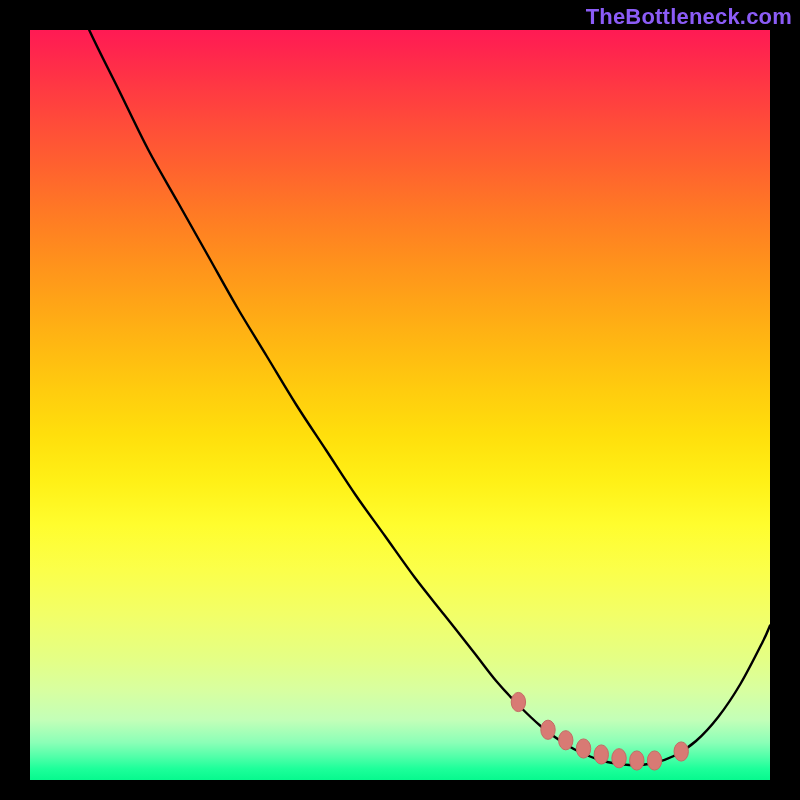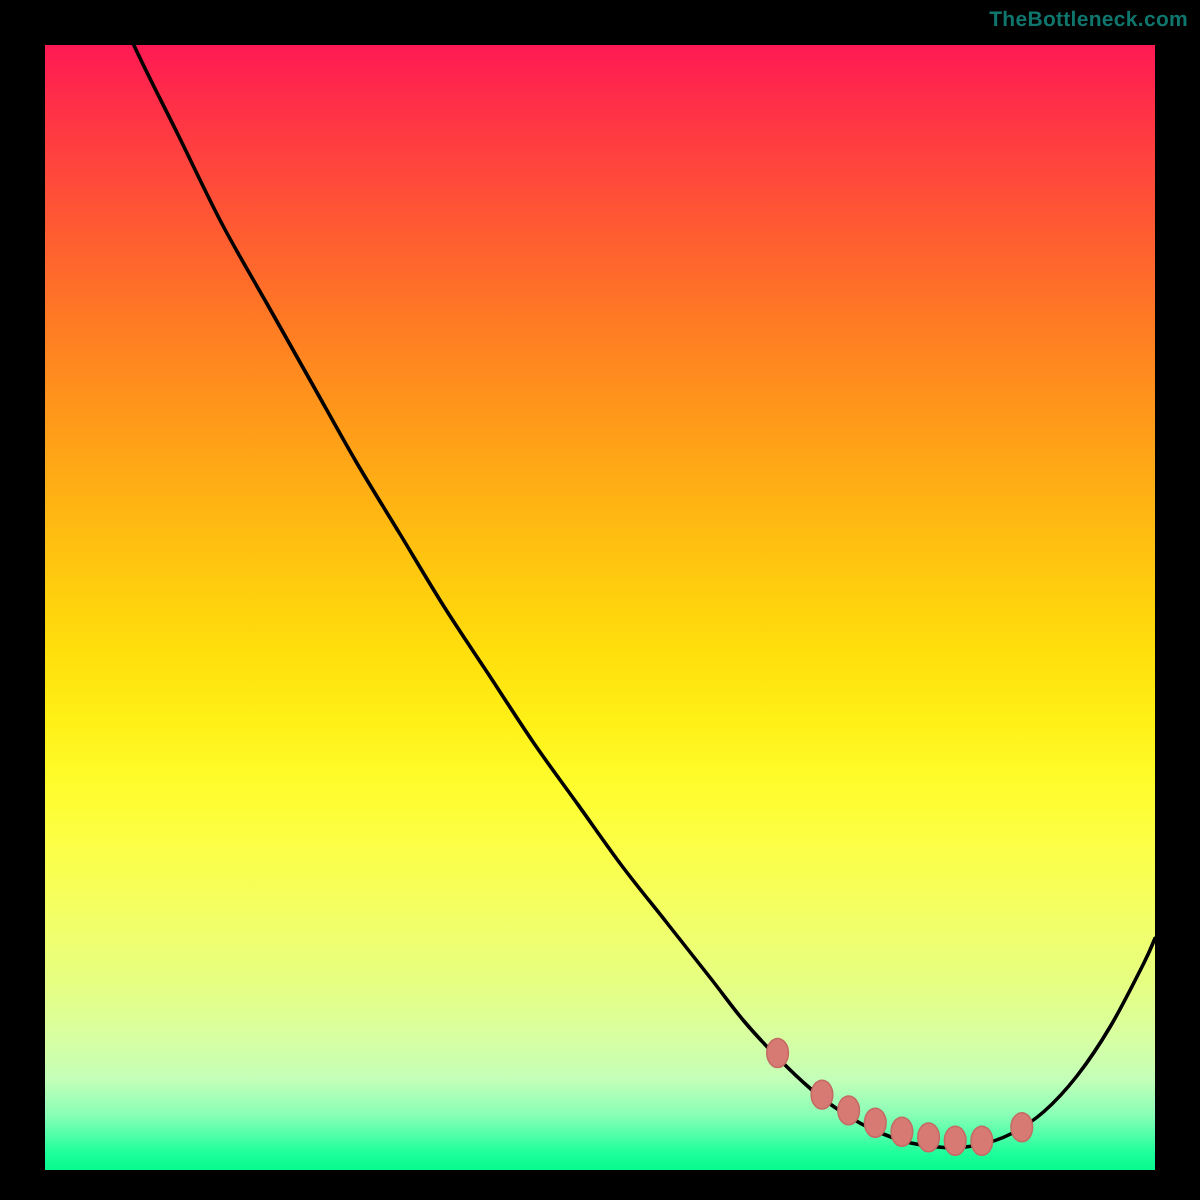--- a/index.html
+++ b/index.html
@@ -12,23 +12,23 @@
     font-family: Arial, Helvetica, sans-serif;
   }
   .chart-frame {
     position: absolute;
     background: #000000;
   }
   .watermark {
     position: absolute;
     top: 4px;
     right: 8px;
-    font-size: 14px;
+    font-size: 22px;
     font-weight: 600;
-    color: #0f766e;
+    color: #8b5cf6;
     letter-spacing: 0.2px;
   }
   .plot-area {
     position: absolute;
     overflow: hidden;
   }
   .gradient-bg {
     position: absolute;
     inset: 0;
     background: linear-gradient(to bottom,

